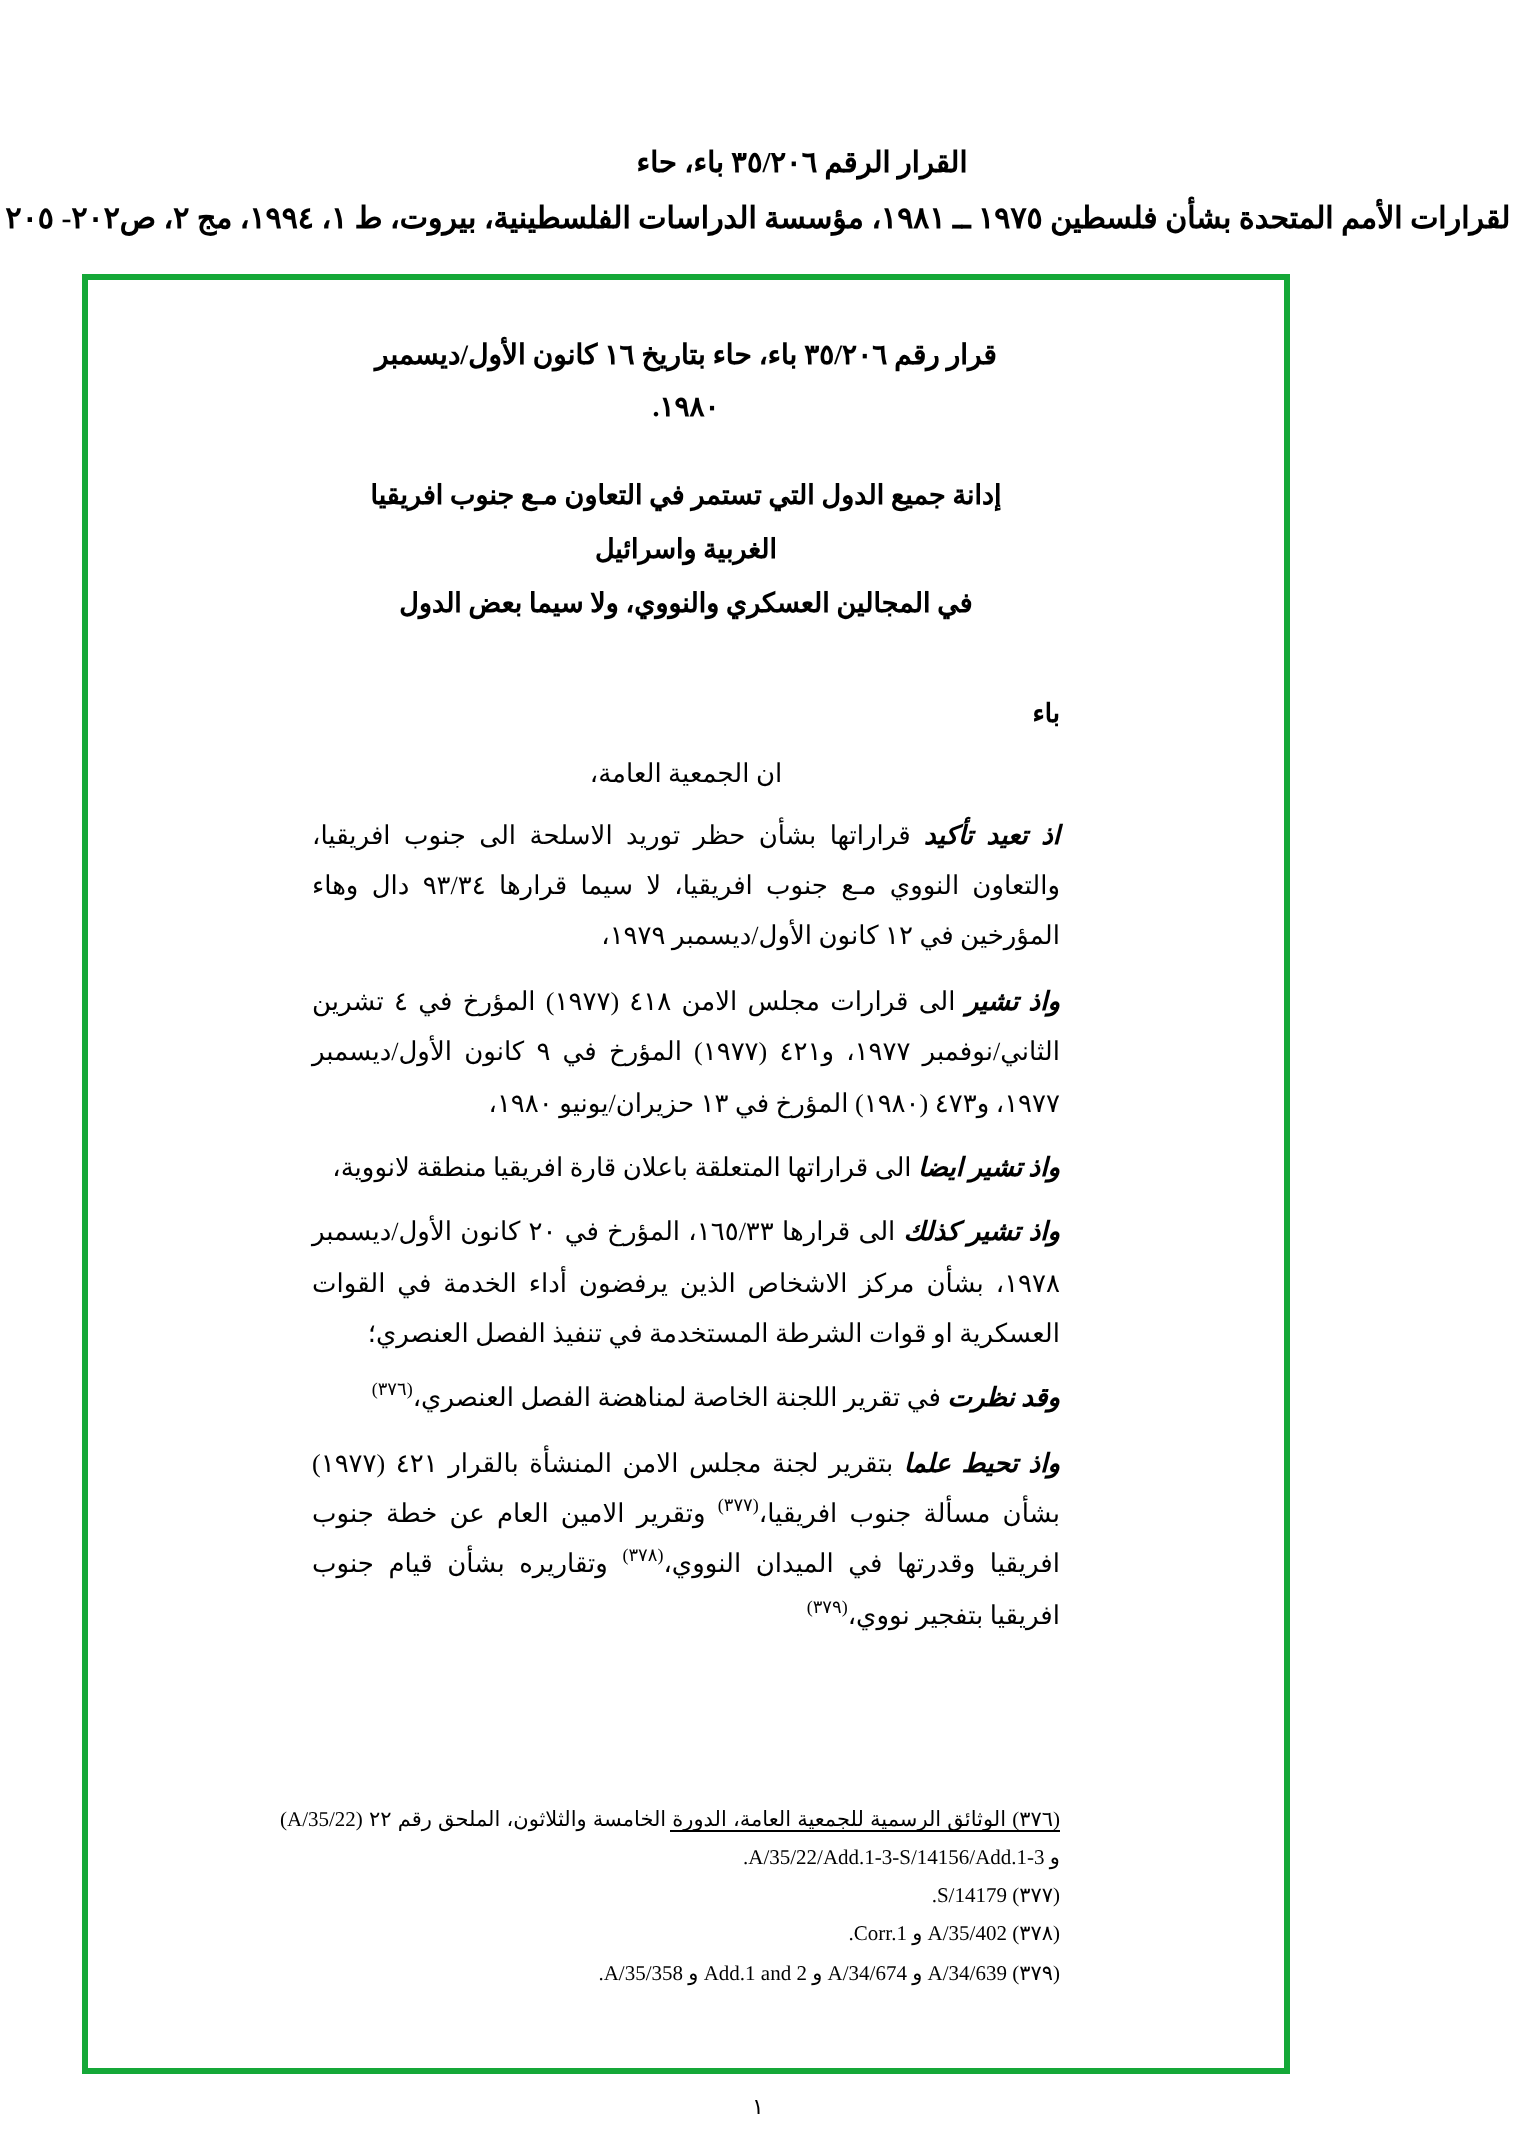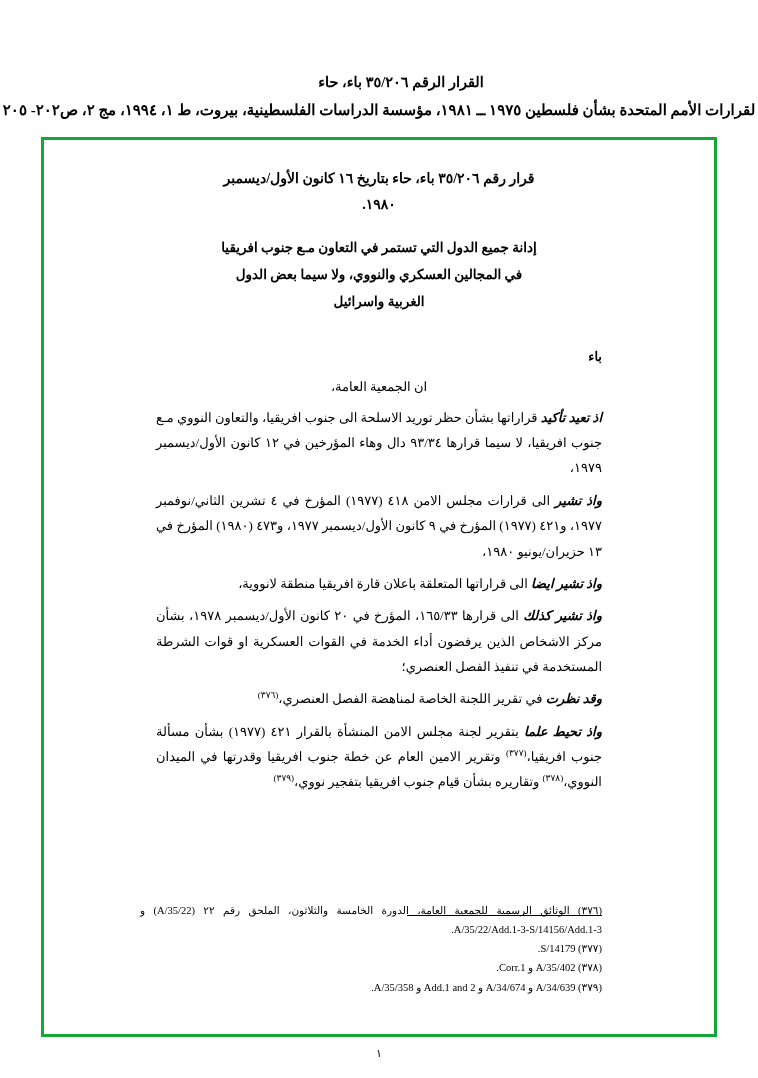--- a/index.html
+++ b/index.html
@@ -42,21 +42,21 @@
     font-weight: bold;
     margin-top: 8px;
     line-height: 1.4;
   }
 
   
   .frame {
     position: absolute;
     top: 137px;
     left: 41px;
-    width: 676px;
+    width: 604px;
     height: 900px;
     border: 3px solid #15a838;
     box-sizing: border-box;
     background: #ffffff;
   }
 
   .content {
     position: absolute;
     top: 26px;
     left: 0;
@@ -155,22 +155,22 @@
 
     <div class="content">
 
       <div class="res-head">
         <span>قرار رقم ٣٥/٢٠٦ باء، حاء بتاريخ ١٦ كانون الأول/ديسمبر</span>
         <span class="line2">١٩٨٠.</span>
       </div>
 
       <div class="res-title">
         <span>إدانة جميع الدول التي تستمر في التعاون مـع جنوب افريقيا</span>
+        <span>الغربية واسرائيل</span>
         <span>في المجالين العسكري والنووي، ولا سيما بعض الدول</span>
-        <span>الغربية واسرائيل</span>
       </div>
 
       <div class="letter-mark">باء</div>
 
       <div class="salute">ان الجمعية العامة،</div>
 
       <p class="para">
         <b>اذ تعيد تأكيد</b><span> قراراتها بشأن حظر توريد الاسلحة الى جنوب افريقيا، والتعاون النووي مـع جنوب افريقيا، لا سيما قرارها ٩٣/٣٤ دال وهاء المؤرخين في ١٢ كانون الأول/ديسمبر ١٩٧٩،</span>
       </p>
 

